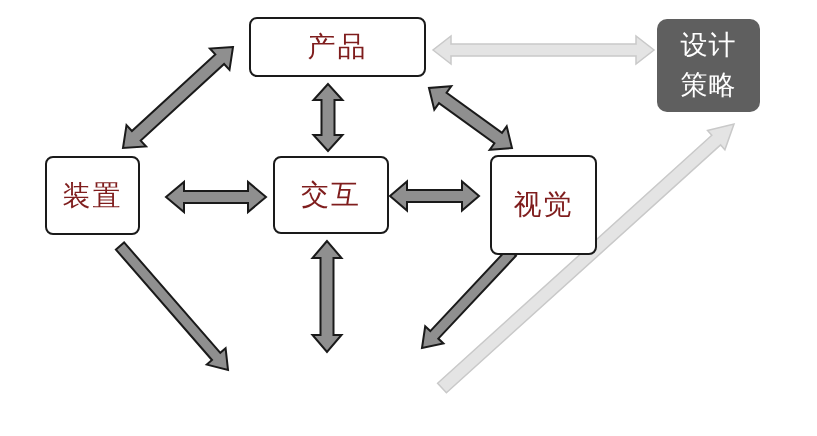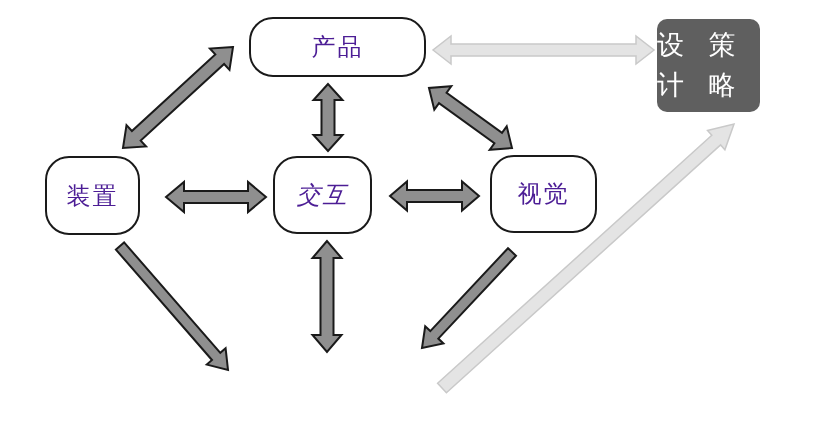--- a/index.html
+++ b/index.html
@@ -12,33 +12,33 @@
   html,body{margin:0;padding:0;background:var(--page-bg);}
   .canvas{
     position:relative; width:817px; height:436px; background:var(--page-bg);
     font-family:"Liberation Serif","DejaVu Serif",serif; overflow:hidden;
   }
   .canvas svg{position:absolute; left:0; top:0;}
   path.dark{fill:var(--dark-arrow-fill); stroke:var(--dark-arrow-stroke); stroke-width:2; stroke-linejoin:miter;}
   path.light{fill:var(--light-arrow-fill); stroke:var(--light-arrow-stroke); stroke-width:1.5; stroke-linejoin:miter;}
   .node{
     position:absolute; box-sizing:border-box;
-    background:var(--node-fill); border:2px solid var(--node-border); border-radius:24px;
+    background:var(--node-fill); border:2px solid var(--node-border); border-radius:8px;
     display:flex; align-items:center; justify-content:center;
-    font-size:24px; color:#4c1d95; letter-spacing:2px;
+    font-size:28px; color:#7f1d1d; letter-spacing:2px;
   }
   .node.strategy{
     background:var(--strategy-fill); border:none; border-radius:10px;
-    color:var(--strategy-text); flex-direction:row; line-height:1.48; letter-spacing:1px;
+    color:var(--strategy-text); flex-direction:column; line-height:1.48; letter-spacing:1px;
     font-size:27px;
   }
   .n-product{left:249px; top:17px; width:177px; height:60px;}
   .n-device{left:45px; top:156px; width:95px; height:79px;}
-  .n-interaction{left:273px; top:156px; width:99px; height:78px;font-style:italic;}
-  .n-visual{left:490px; top:155px; width:107px; height:78px;}
+  .n-interaction{left:273px; top:156px; width:116px; height:78px;}
+  .n-visual{left:490px; top:155px; width:107px; height:100px;}
   .n-user{left:233px; top:358px; width:201px; height:59px;}
   .n-strategy{left:657px; top:19px; width:103px; height:93px;}
 </style>
 </head>
 <body>
 
 <div class="canvas">
 
   <svg width="817" height="436" viewBox="0 0 817 436">
     <path class="light" d="M433.0,50.0L451.0,64.0L451.0,56.0L636.0,56.0L636.0,64.0L654.0,50.0L636.0,36.0L636.0,44.0L451.0,44.0L451.0,36.0Z"></path>

